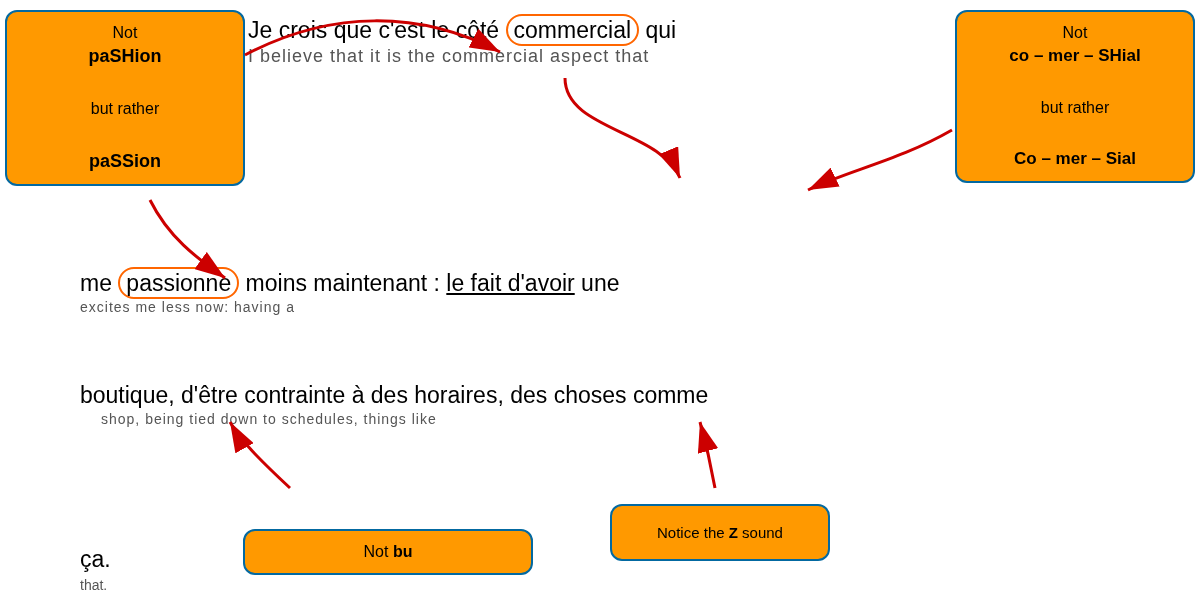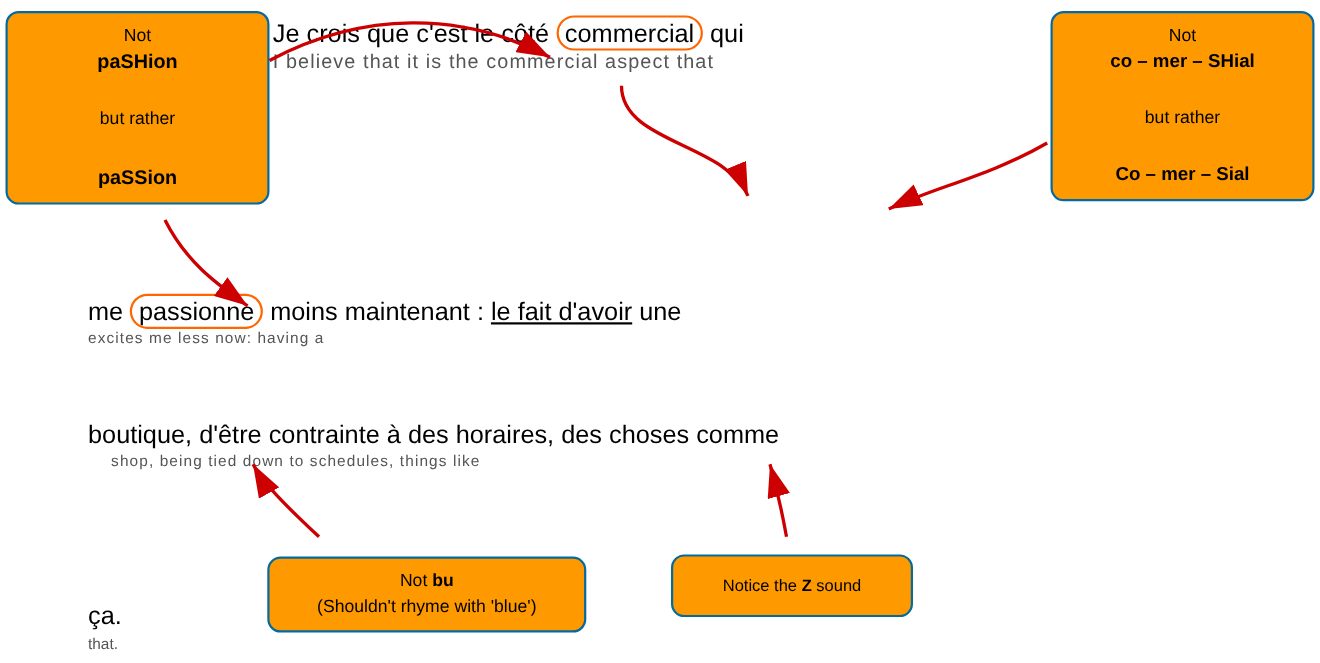--- a/index.html
+++ b/index.html
@@ -208,21 +208,20 @@
   <div class="lower-block">
     <div class="lower-french">boutique, d'être contrainte à des horaires, des choses comme</div>
     <div class="lower-english">shop,         being    tied down   to        schedules,         things    like</div>
   </div>
 
   <div class="bottom-left-text">ça.</div>
   <div class="bottom-left-small">that.</div>
 
   <div class="orange-box orange-box-bottom-left">
     <div>Not <strong>bu</strong></div>
-    <div>(Shouldn't rhyme with 'blue')</div>
   </div>
 
   <div class="orange-box orange-box-bottom-right" style="padding: 16px 14px; font-size: 15px;">
     Notice the <strong>Z</strong> sound
   </div>
 
   <svg class="arrows-svg">
     <defs>
       <marker id="arrowhead-red" markerWidth="10" markerHeight="7" refX="10" refY="3.5" orient="auto">
         <polygon points="0 0, 10 3.5, 0 7" fill="#CC0000"></polygon>

